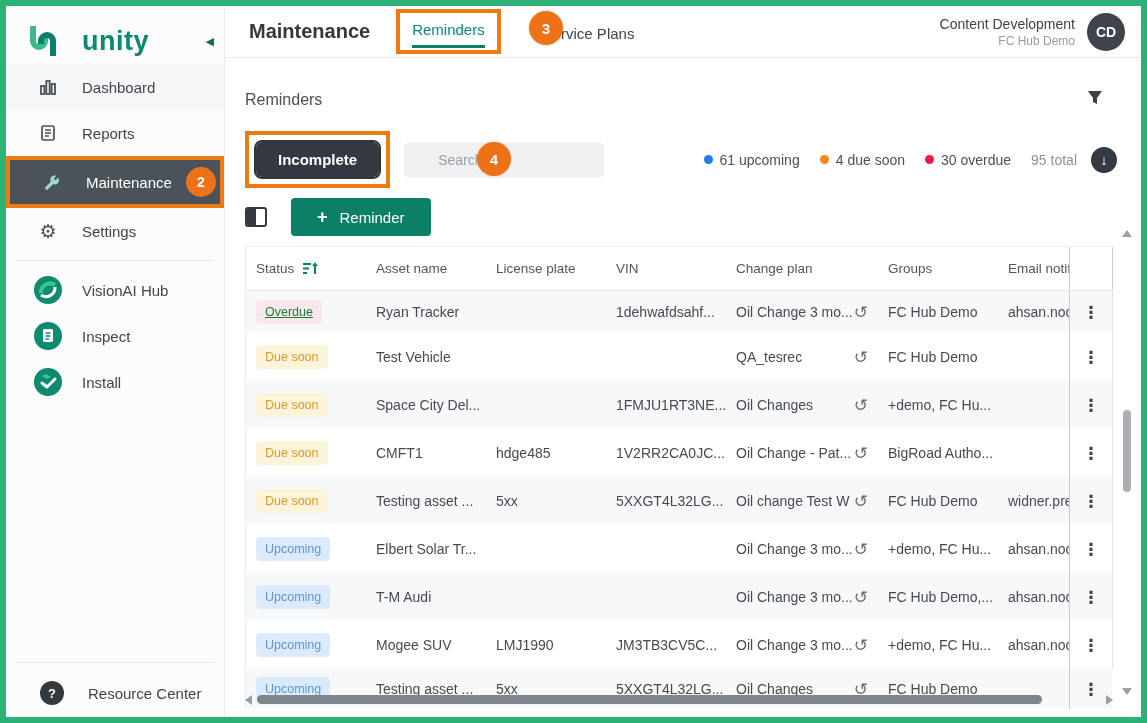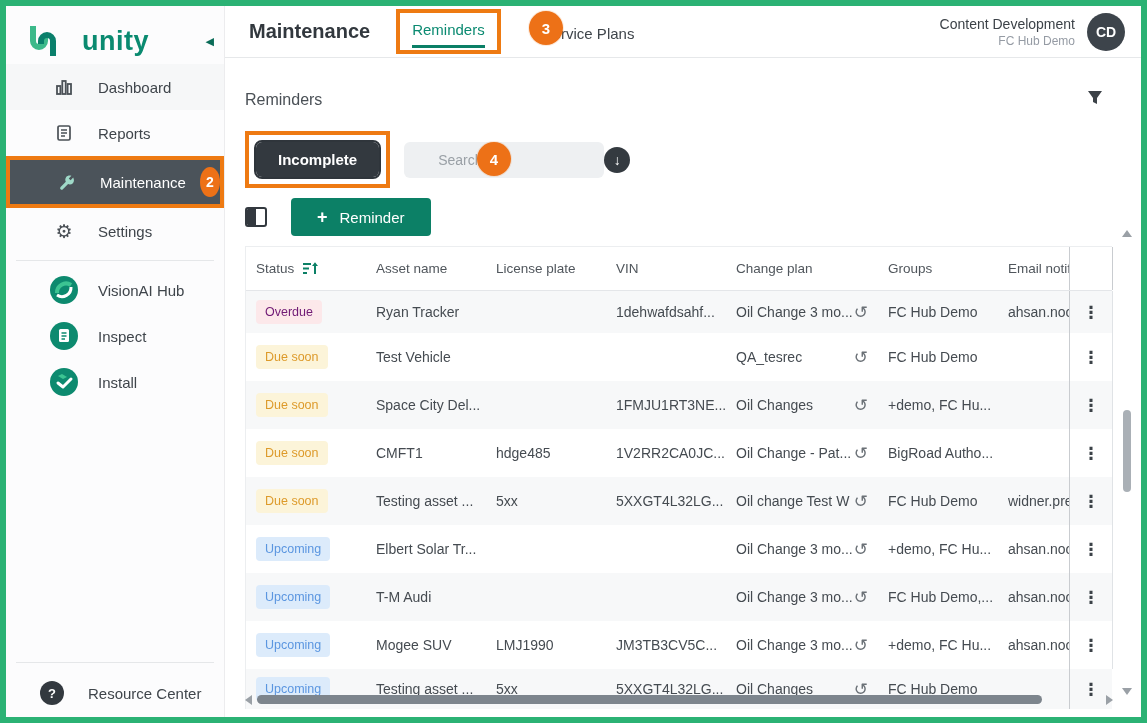--- a/index.html
+++ b/index.html
@@ -14,21 +14,21 @@
   .sidebar {
     width: 219px; background:#fcfcfd; border-right:1px solid #ececee;
     display:flex; flex-direction:column; position:relative; flex-shrink:0;
   }
   .logo-row { display:flex; align-items:center; height:54px; padding:16px 10px 0 20px; }
   .logo-mark { width:34px; height:34px; }
   .brand-text { font-size:27px; font-weight:bold; color:#0a8a70; margin-left:22px; letter-spacing:0.5px; }
   .collapse-arrow { margin-left:auto; color:#0a6b57; font-size:11px; cursor:pointer; }
   .nav { display:flex; flex-direction:column; margin-top:4px; }
   .nav-item {
-    display:flex; align-items:center; height:46px; padding-left:48px;
+    display:flex; align-items:center; height:46px; padding-left:32px;
     color:#3f454b; font-size:15px; cursor:pointer;
   }
   .nav-item .nicon { width:20px; height:20px; margin-right:24px; display:flex; align-items:center; justify-content:center; color:#4a5056; }
   .nav-item.subtle { background:#f6f7f8; }
   .nav-item.active-dark {
     background:#4b535a; color:#fff; height:46px;
     border:4px solid #ee7a12; height:52px;
   }
   .nav-item.active-dark .nicon { color:#9fd9c8; }
   .count-badge {
@@ -102,21 +102,21 @@
   .c-status { width:120px; }
   .c-asset { width:120px; }
   .c-plate { width:120px; }
   .c-vin { width:120px; }
   .c-plan { width:152px; display:flex; align-items:center; }
   .c-groups { width:120px; }
   .c-email { width:72px; border-right:1px solid #c9ccd0; height:100%; display:flex; align-items:center; }
   .c-menu { width:43px; display:flex; align-items:center; justify-content:center; border-right:1px solid #e0e3e6; height:100%; padding-left:0; }
   .tr.head .c-email, .tr.head .c-menu { border-right-color:#c9ccd0; }
   .badge { display:inline-block; font-size:12.5px; padding:5px 9px; border-radius:4px; }
-  .badge[data-type="overdue"]  { background:#fce8ea; color:#701a75; }
+  .badge[data-type="overdue"]  { background:#fce8ea; color:#15803d;text-decoration:underline; }
   .badge[data-type="due-soon"] { background:#fcf4d9; color:#dd9a2a; }
   .badge[data-type="upcoming"] { background:#dcebfb; color:#5b96e0; }
   .plan-text { flex:1; overflow:hidden; white-space:nowrap; }
   .clock-icon { color:#6b7177; font-size:17px; margin-right:10px; line-height:1; }
   .kebab { color:#3c4248; font-size:17px; font-weight:bold; letter-spacing:0; cursor:pointer; }
 
   
   .annot-circle {
     position:absolute; width:34px; height:34px; border-radius:50%;
     background:#ed7117; color:#fff; font-size:15px; font-weight:bold;
@@ -269,20 +269,35 @@
         </span>
       </div>
 
       <div class="toolbar-row">
         <div class="toggle-annot">
           <div class="toggle-group">
             <div class="toggle-seg on">Incomplete</div>
           </div>
         </div>
         <input class="search-box" type="text" placeholder="Search" style="">
+        <div class="legend">
+          <span class="legend-item">
+            <span class="dot" style="background:#1f7ce8;"></span>
+            <span>61 upcoming</span>
+          </span>
+          <span class="legend-item">
+            <span class="dot" style="background:#f5851f;"></span>
+            <span>4 due soon</span>
+          </span>
+          <span class="legend-item">
+            <span class="dot" style="background:#ef1a44;"></span>
+            <span>30 overdue</span>
+          </span>
+          <span class="total-label">95 total</span>
+        </div>
         <span class="download-btn">↓</span>
       </div>
 
       <div class="actions-row">
         <span class="col-toggle-btn"></span>
         <button class="add-btn">
           <span class="add-plus">+</span>
           <span>Reminder</span>
         </button>
       </div>

